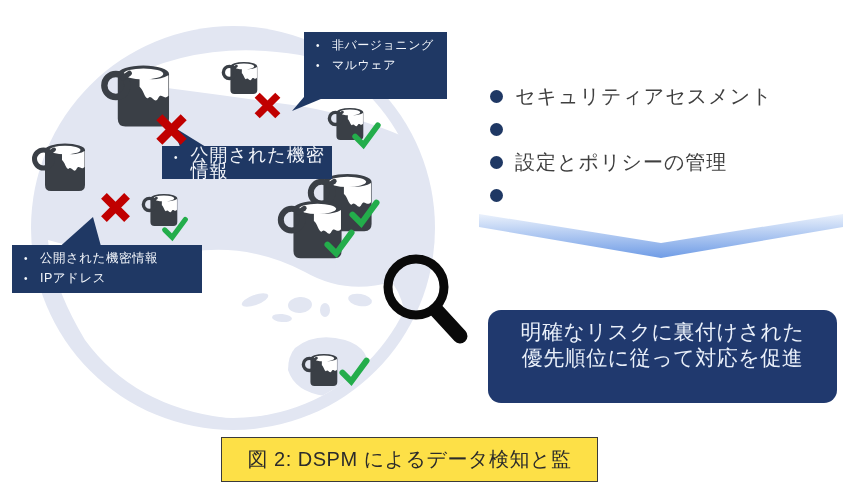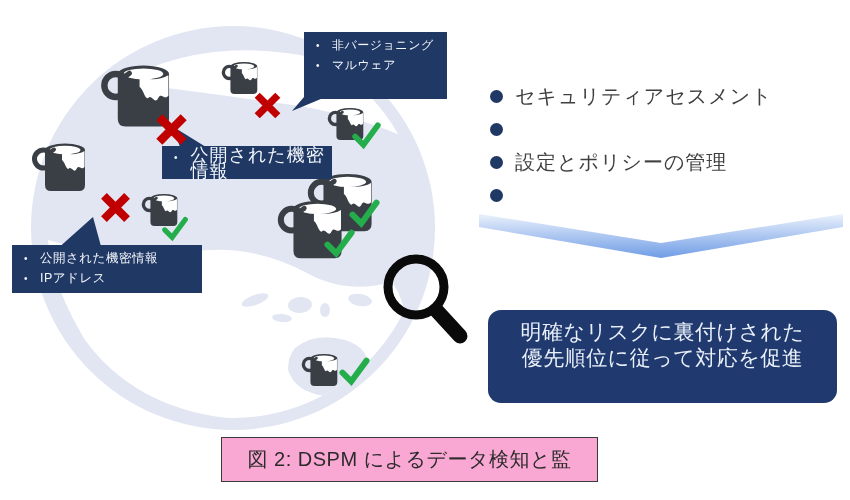--- a/index.html
+++ b/index.html
@@ -28,21 +28,21 @@
   .cap-row{display:flex;align-items:center;height:33px;}
   .cap-dot{width:13px;height:13px;border-radius:50%;background:var(--bullet-dot);margin-right:12px;flex:0 0 auto;}
   .cap-text{font-size:20px;color:var(--text-dark);letter-spacing:1px;white-space:nowrap;}
 
   
   .result-box{position:absolute;left:488px;top:264px;width:349px;height:93px;background:var(--result-blue);
     border-radius:13px;color:#eaf0fa;font-size:21px;line-height:26px;text-align:center;
     box-sizing:border-box;padding:9px 22px 0 22px;letter-spacing:.5px;margin-top:46px;}
 
   
-  .caption-box{position:absolute;left:221px;top:437px;width:377px;height:45px;background:#f9a8d4;
+  .caption-box{position:absolute;left:221px;top:437px;width:377px;height:45px;background:#fde047;
     border:1.5px solid #3a3a3a;box-sizing:border-box;display:flex;align-items:center;justify-content:center;
     font-size:20px;color:#2b2b2b;letter-spacing:.5px;}
 </style>
 </head>
 <body>
 
 <div class="stage">
 
   <svg class="map-svg" width="850" height="500" viewBox="0 0 850 500">
     <defs>

